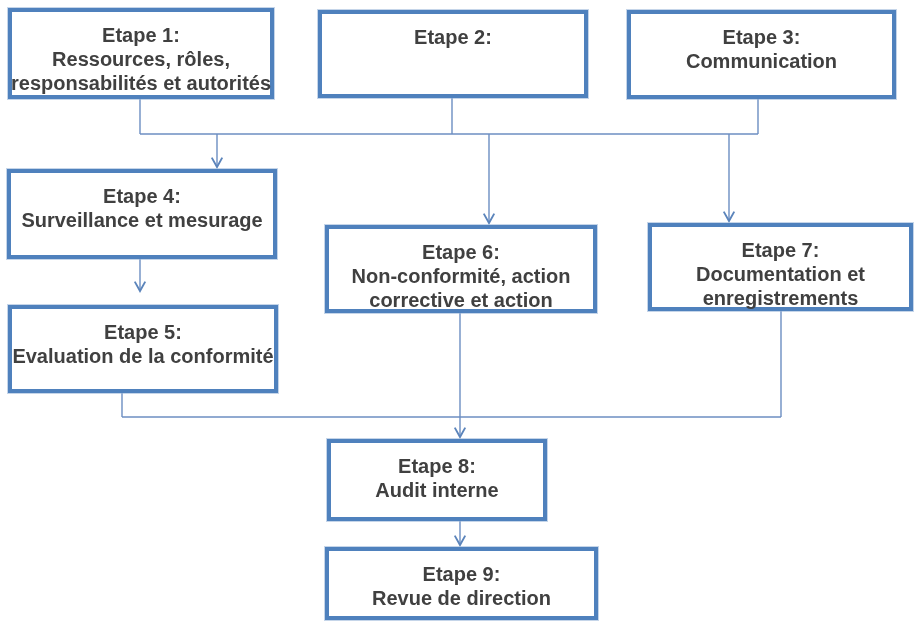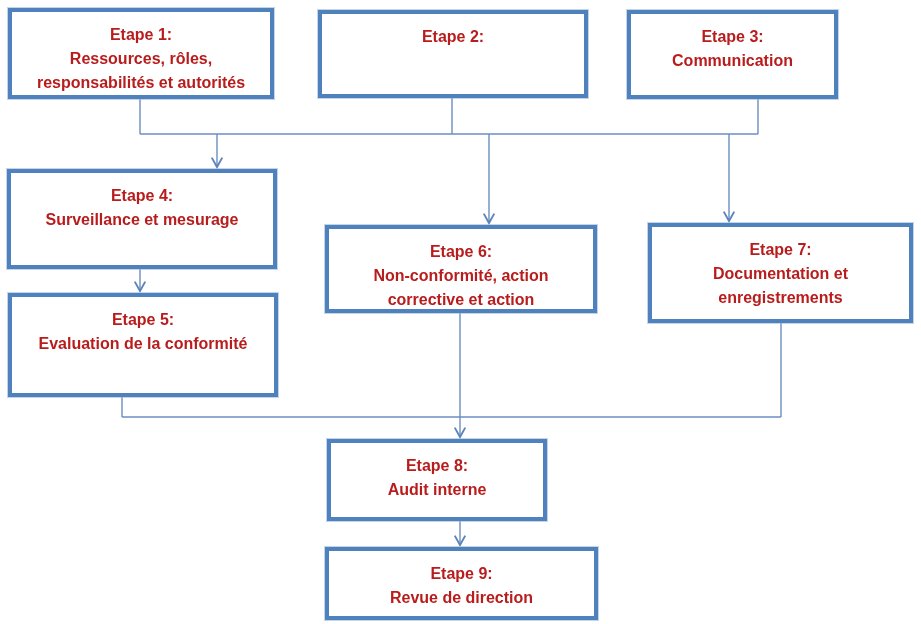--- a/index.html
+++ b/index.html
@@ -28,34 +28,34 @@
     box-shadow: 0 0 0 1px rgba(149,179,215,.55);
     background: #ffffff;
     display: flex;
     flex-direction: column;
     align-items: center;
     justify-content: flex-start;
     padding-top: 11px;
     text-align: center;
   }
   .bline {
-    font-size: 16px;
+    font-size: 20px;
     font-weight: bold;
     line-height: 24px;
-    color: #b91c1c;
+    color: #404040;
     white-space: nowrap;
   }
   
   .b1 { left: 8px;   top: 8px;   width: 266px; height: 91px; }
   .b2 { left: 318px; top: 10px;  width: 270px; height: 88px; }
-  .b3 { left: 627px; top: 10px;  width: 211px; height: 89px; }
-  .b4 { left: 7px;   top: 169px; width: 270px; height: 100px; }
-  .b5 { left: 8px;   top: 293px; width: 270px; height: 104px; text-align: right; }
+  .b3 { left: 627px; top: 10px;  width: 269px; height: 89px; }
+  .b4 { left: 7px;   top: 169px; width: 270px; height: 90px; }
+  .b5 { left: 8px;   top: 305px; width: 270px; height: 88px; text-align: right; }
   .b6 { left: 325px; top: 225px; width: 272px; height: 88px; }
-  .b7 { left: 648px; top: 223px; width: 265px; height: 100px; }
+  .b7 { left: 648px; top: 223px; width: 265px; height: 88px; }
   .b8 { left: 327px; top: 439px; width: 220px; height: 82px; }
   .b9 { left: 325px; top: 547px; width: 273px; height: 73px; }
   .cline {
     stroke: #6c8ec2;
     stroke-width: 1.4;
     fill: none;
   }
 </style>
 </head>
 <body>

